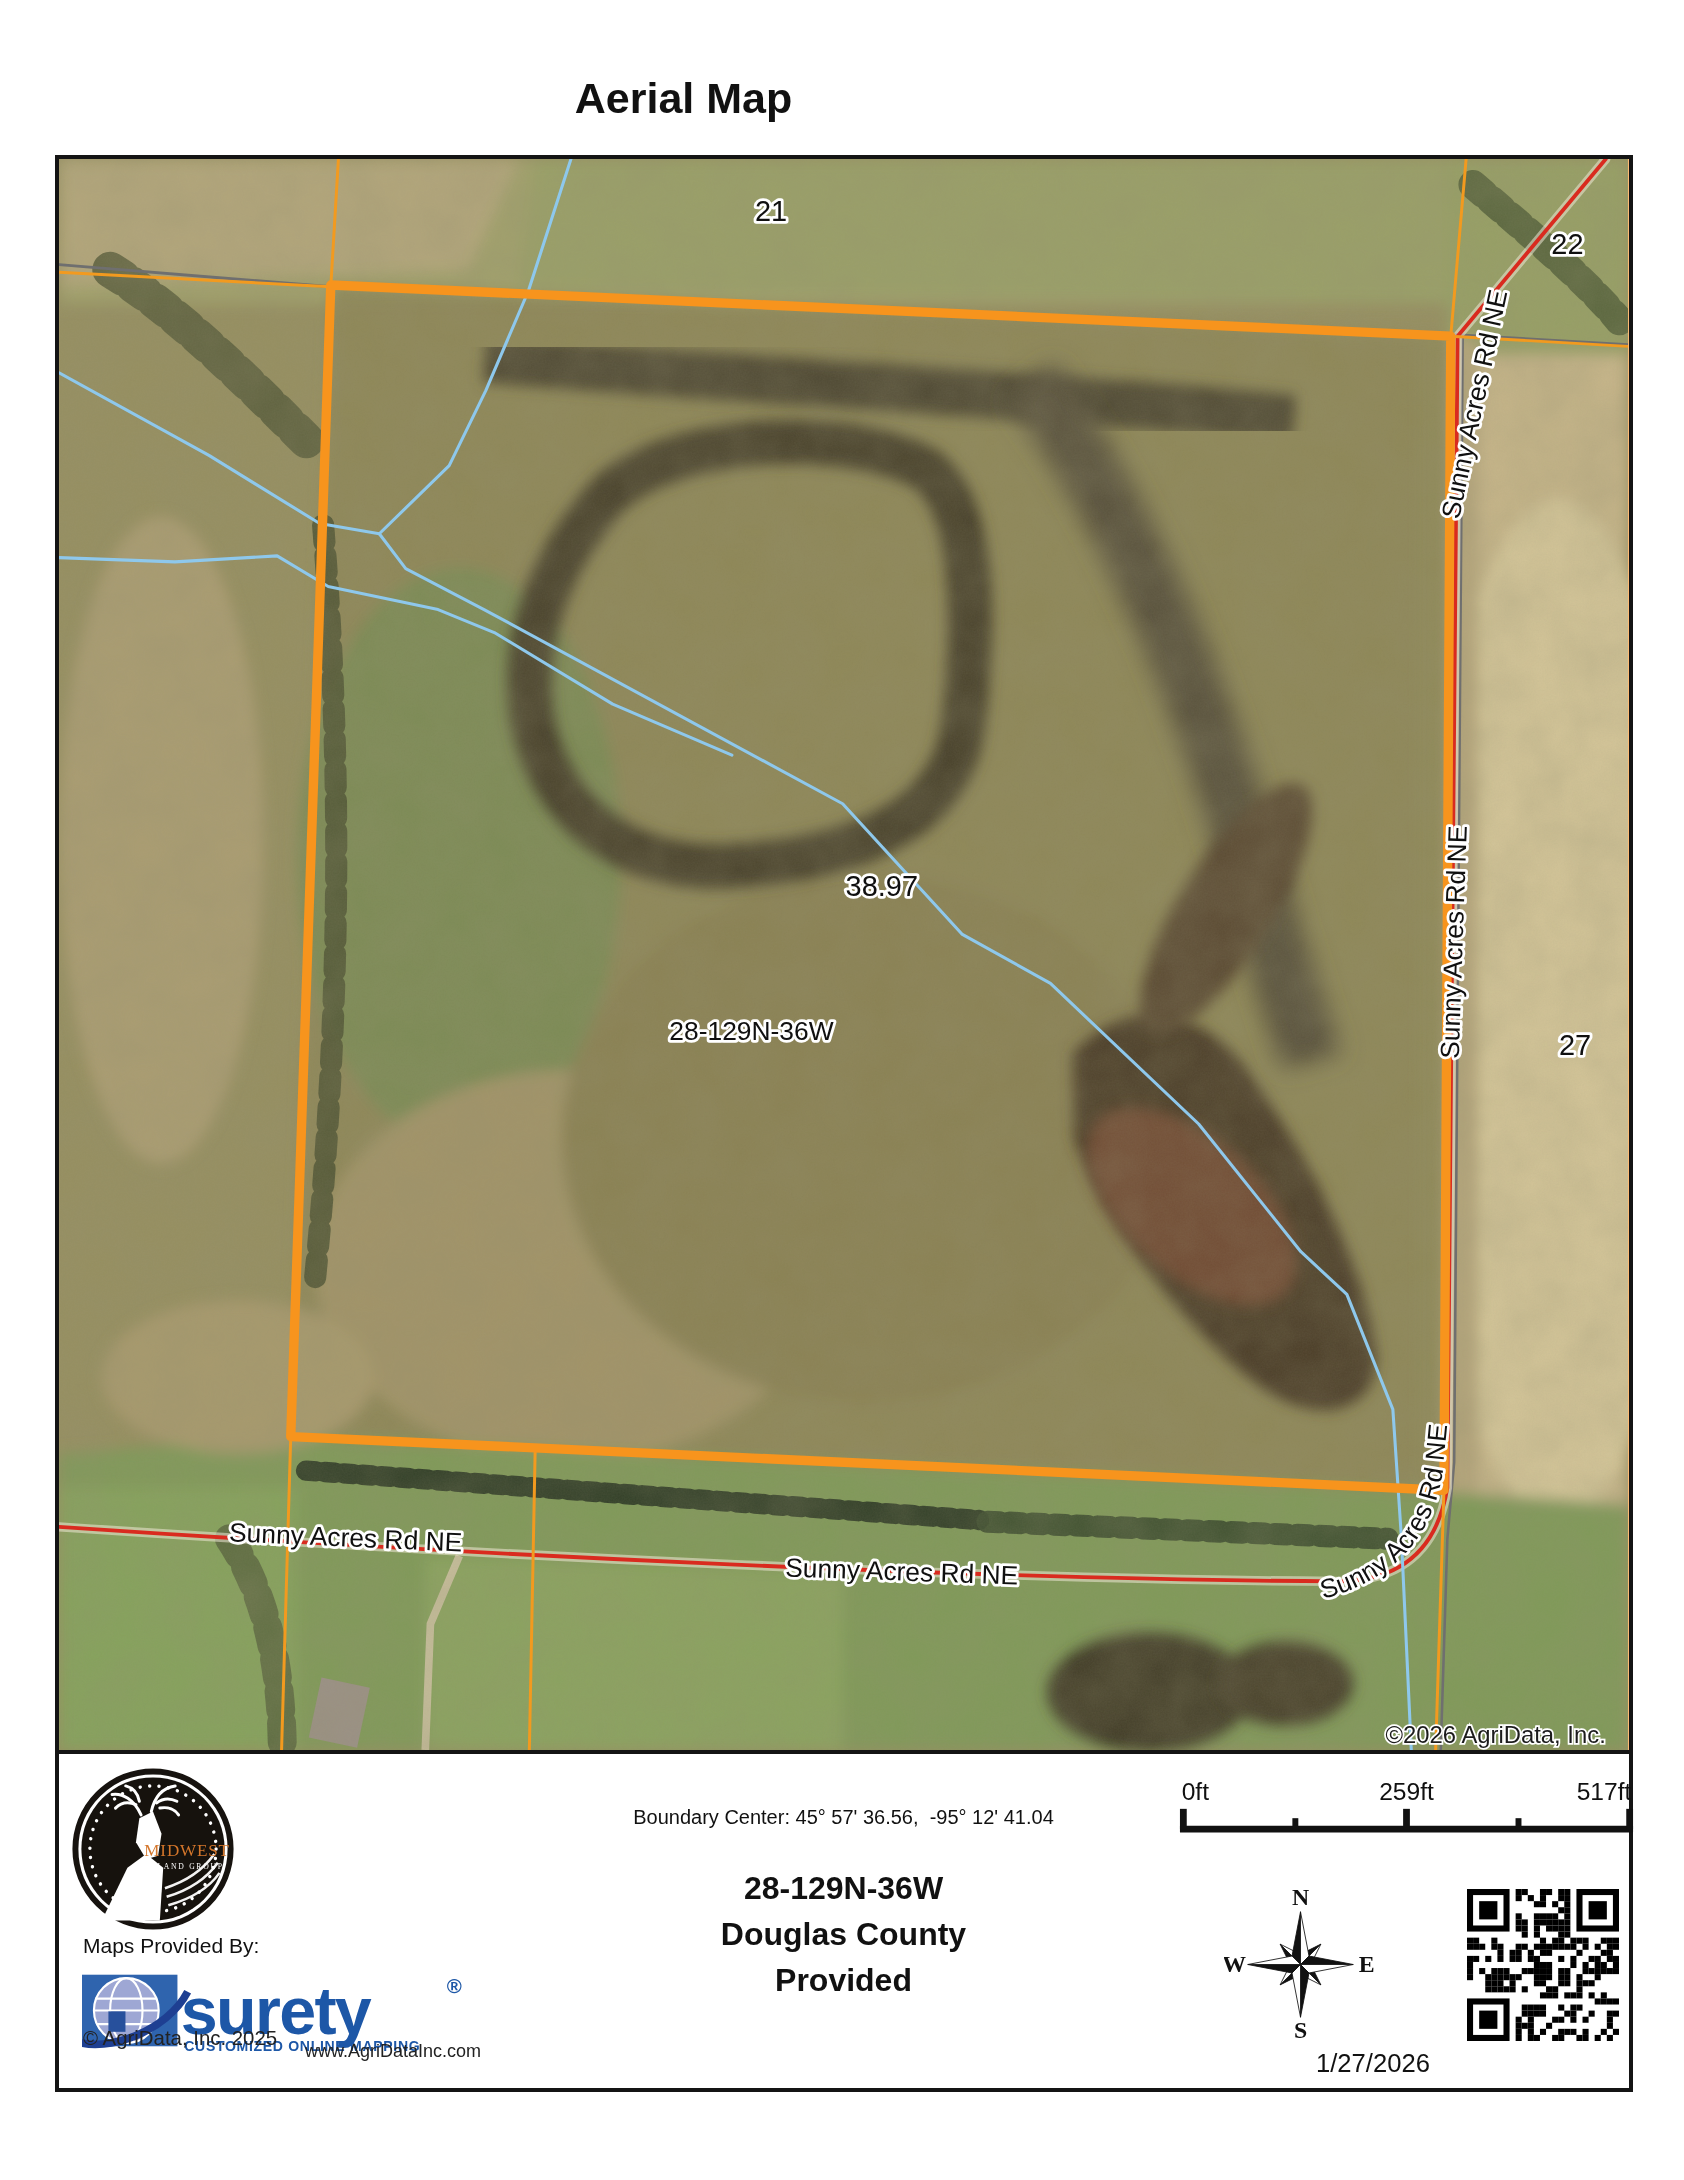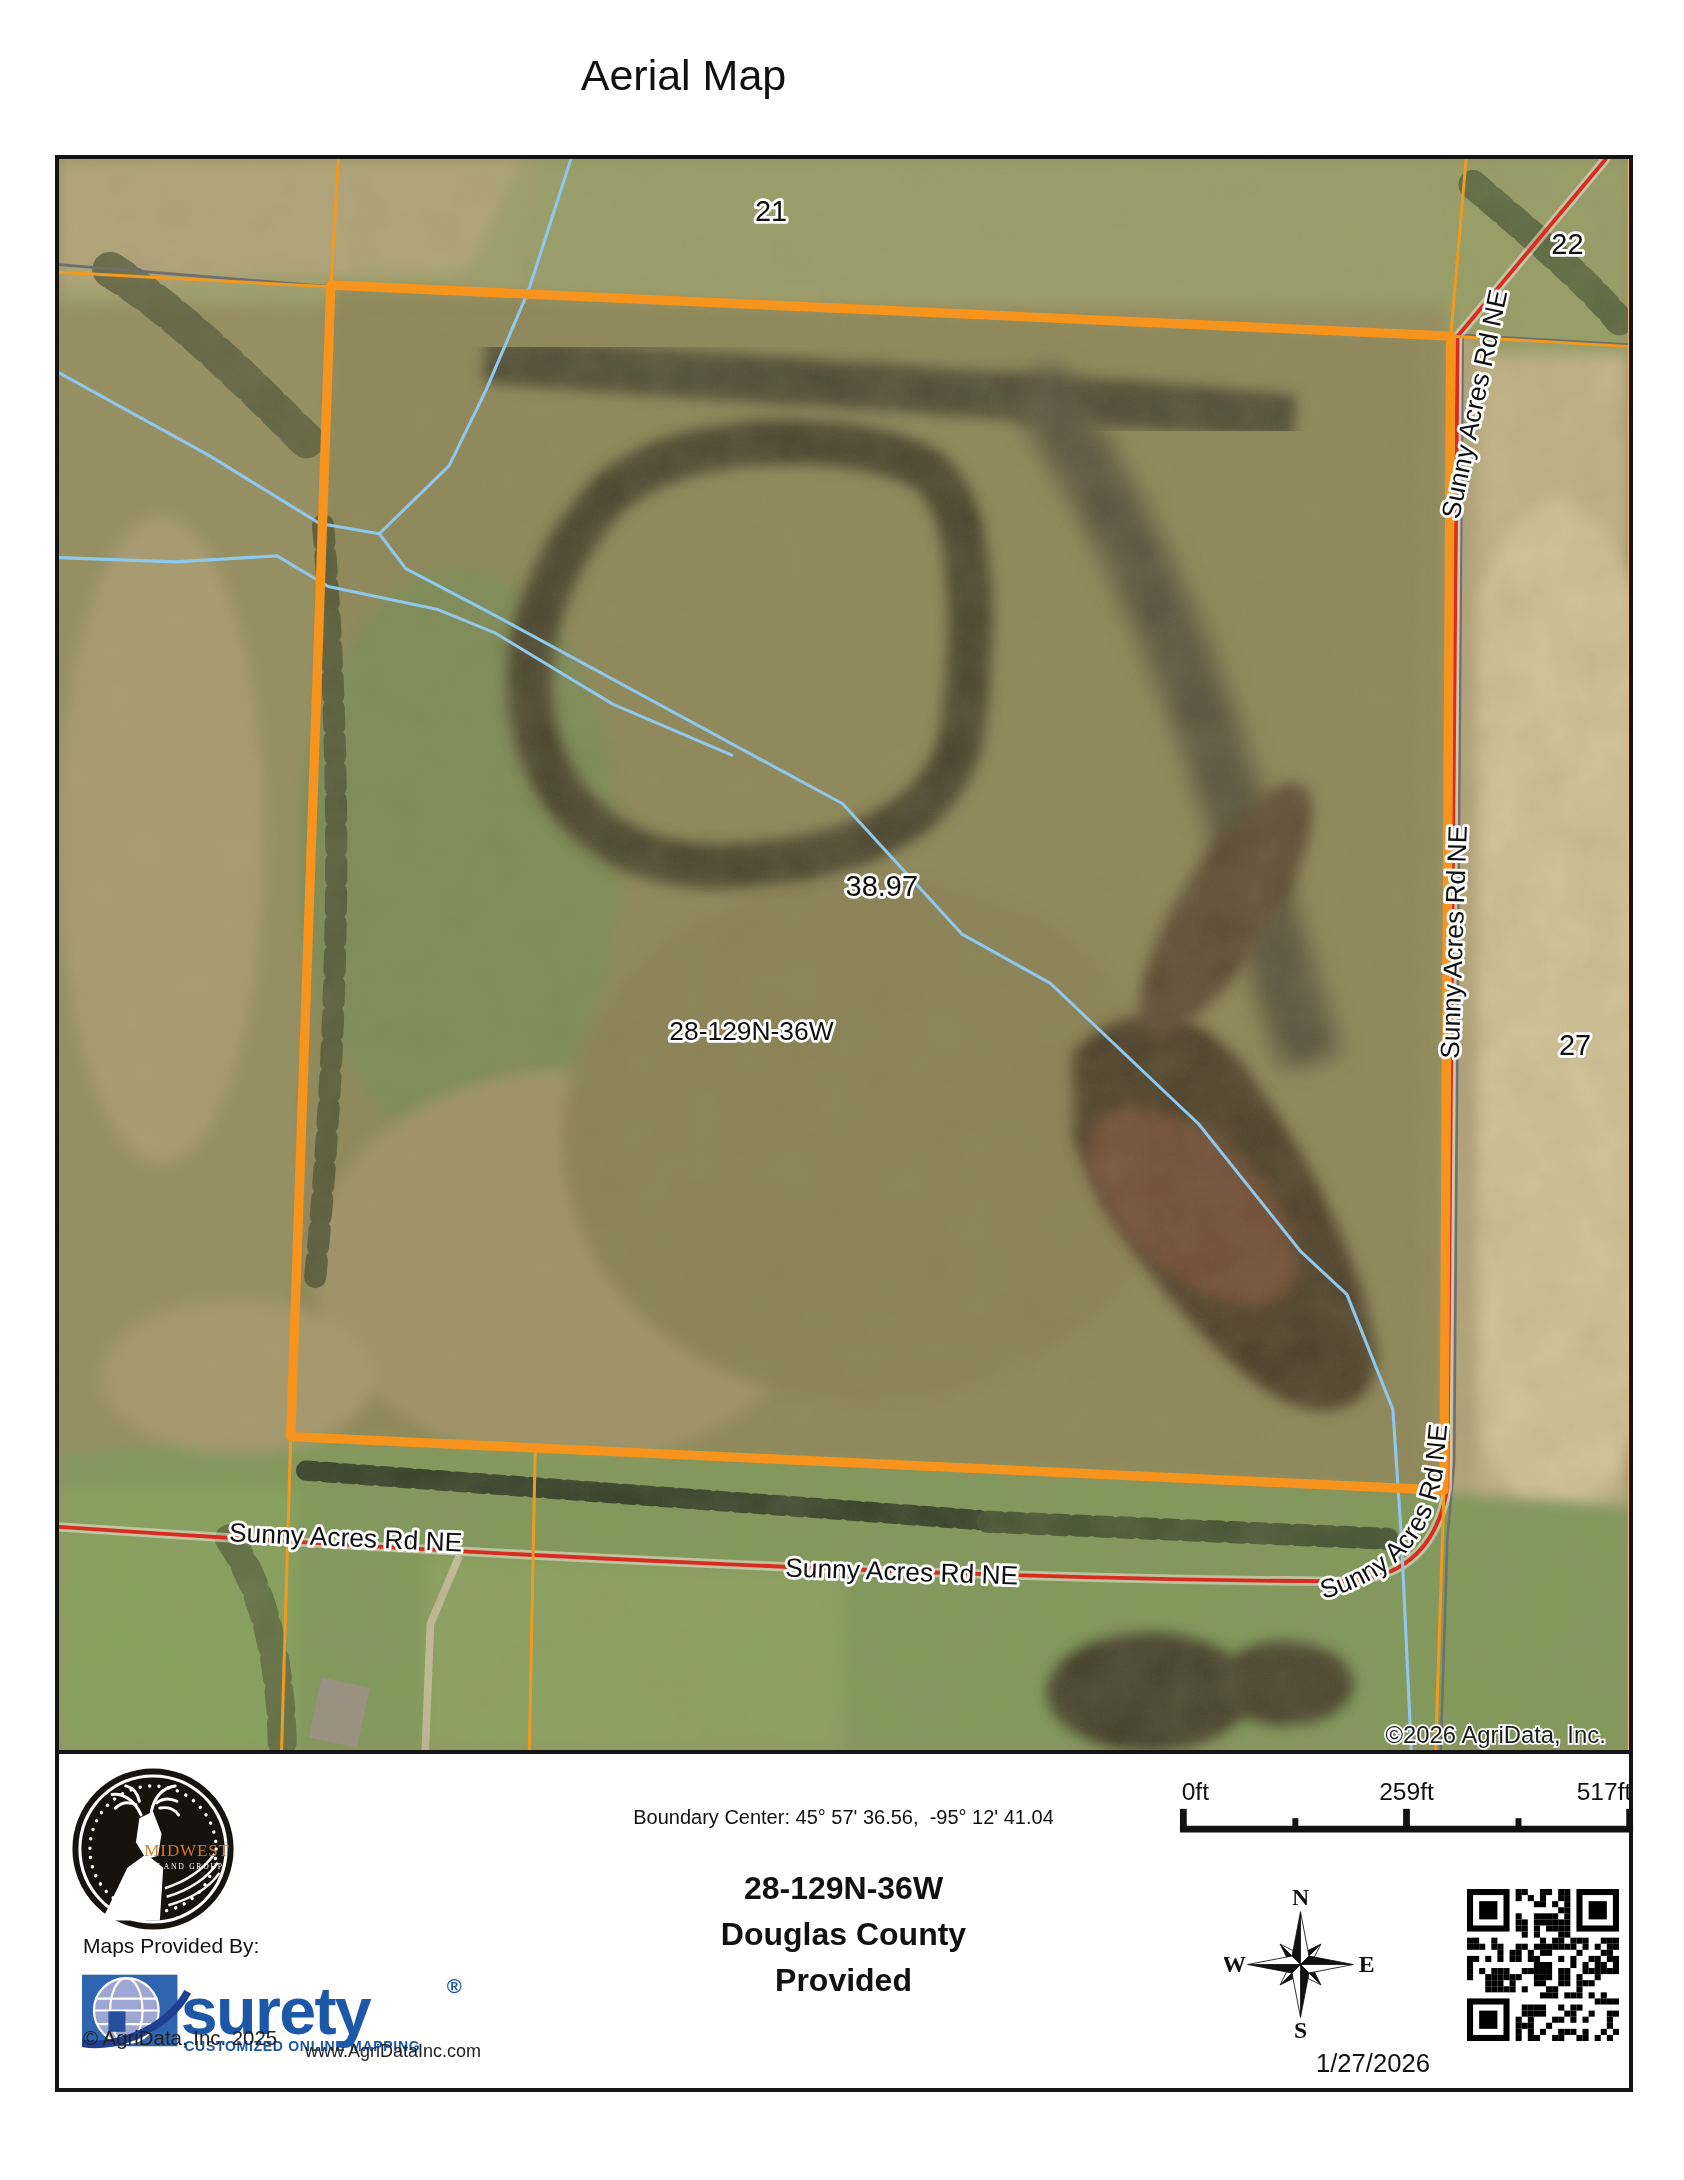--- a/index.html
+++ b/index.html
@@ -1,18 +1,18 @@
 <!DOCTYPE html>
 <html style="font-size:13.6px"><head>
 <meta charset="utf-8">
 <style>
   html,body{margin:0;padding:0;background:#ffffff;}
   body{position:relative;width:1685px;height:2181px;font-family:"Liberation Sans",sans-serif;color:#111;}
   .abs{position:absolute;}
-  #page-title{left:0;top:51px;width:1367px;text-align:center;font-size:43px;font-weight:normal;letter-spacing:0px;}
+  #page-title{left:0;top:74px;width:1367px;text-align:center;font-size:43px;font-weight:bold;letter-spacing:0px;}
   #map-frame{left:55px;top:155px;width:1578px;height:1600px;border:4.3px solid #141414;box-sizing:border-box;overflow:hidden;background:#fdba74;}
   #map-frame svg{display:block;}
   #footer-frame{left:55px;top:1750px;width:1578px;height:342px;border:4.3px solid #141414;box-sizing:border-box;background:#fff;}
   .mlabel{font-family:"Liberation Sans",sans-serif;fill:#101010;stroke:#ffffff;stroke-width:6.5px;paint-order:stroke;stroke-linejoin:round;}
   .mcopy{font-family:"Liberation Sans",sans-serif;fill:#1c1c1c;stroke:#ffffff;stroke-width:4px;paint-order:stroke;}
   #boundary-center{left:460px;top:1806px;width:767px;text-align:center;font-size:20px;white-space:pre;}
   .loc-line{left:588px;width:511px;text-align:center;font-size:32px;font-weight:bold;line-height:43px;}
   #maps-provided{left:83px;top:1934px;font-size:21px;text-align:right;}
   #agridata-copy{left:83px;top:1997px;font-size:20.4px;color:#222;margin-top:30px;}
   #agridata-web{left:305px;top:2041px;font-size:18px;color:#222;}

